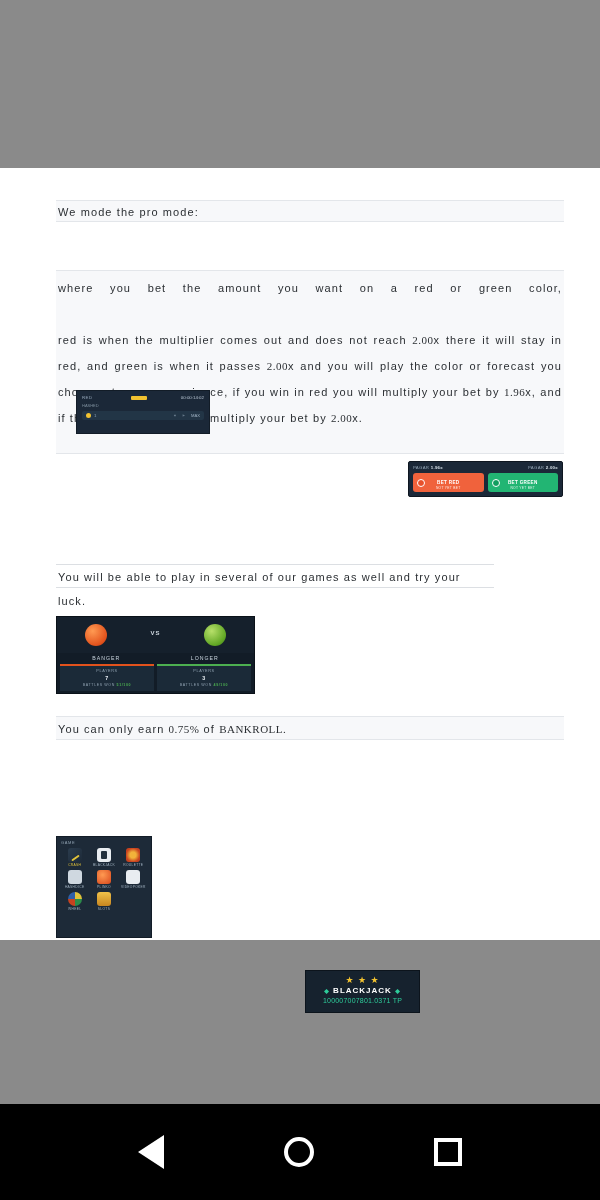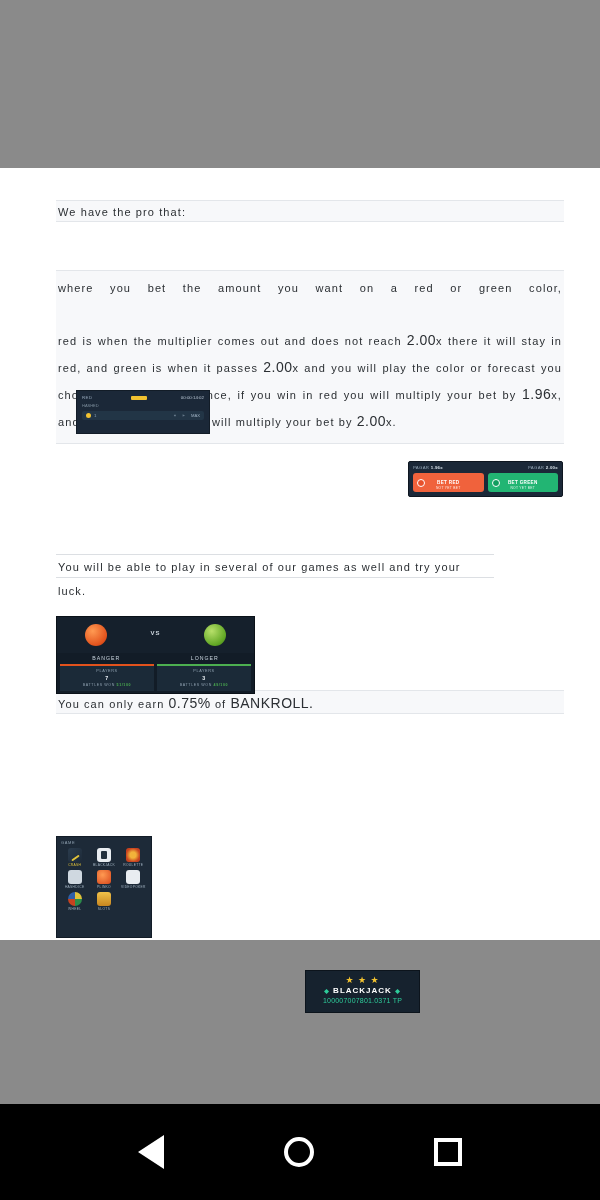--- a/index.html
+++ b/index.html
@@ -40,22 +40,23 @@
     letter-spacing: 1.1px;
     line-height: 26px;
     box-sizing: border-box;
     padding: 0 2px;
   }
   .tblock.plain {
     background: #ffffff;
     border-color: #dcdfe3;
   }
   .big {
-    font-size: 14px;
+    font-size: 11px;
     letter-spacing: 0.5px;
+    font-family: Liberation Serif, serif;
   }
   .just {
     text-align: justify;
     text-align-last: left;
   }
   
   .line1 {
     position: relative;
     height: 22px;
     line-height: 22px;
@@ -444,43 +445,43 @@
   }
 </style>
 </head>
 <body>
 
 <div class="page">
 
   <div class="doc">
 
     <div class="tblock line1">
-      <span>We have the pro that:</span>
+      <span>We mode the pro mode:</span>
     </div>
 
     <div style="height:48px"></div>
 
-    <div class="tblock just" style="padding-top:4px;padding-bottom:8px">
+    <div class="tblock just" style="padding-top:4px;padding-bottom:22px">
       <span>where you bet the amount you want on a red or green color,</span>
       <span style="display:inline-block;width:150px"></span><br>
       <span>red is when the multiplier comes out and does not reach </span><span class="big">2.00</span><span>x</span><span> there it will stay in red, and green is when it passes </span><span class="big">2.00</span><span>x</span><span> and you will play the color or forecast you choose at your convenience, if you win in red you will multiply your bet by </span><span class="big">1.96</span><span>x</span><span>, and if the green wins you will multiply your bet by </span><span class="big">2.00</span><span>x.</span>
     </div>
 
     <div style="height:88px"></div>
 
 
     <div style="height:22px"></div>
 
     <div class="tblock plain" style="width:438px;height:24px;line-height:24px">
       <span>You will be able to play in several of our games as well and try your luck.</span>
     </div>
 
     <div style="height:112px"></div>
 
-    <div class="tblock" style="height:24px;line-height:24px;">
+    <div class="tblock" style="height:24px;line-height:24px;margin-top:16px">
       <span>You can only earn </span><span class="big">0.75%</span><span> of </span><span class="big">BANKROLL.</span>
     </div>
 
   </div>
 
   <div class="promode">
     <div class="row">
       <span class="lbl">RED</span>
       <span class="redbar"></span>
       <span class="clock">00:00:14:02</span>

